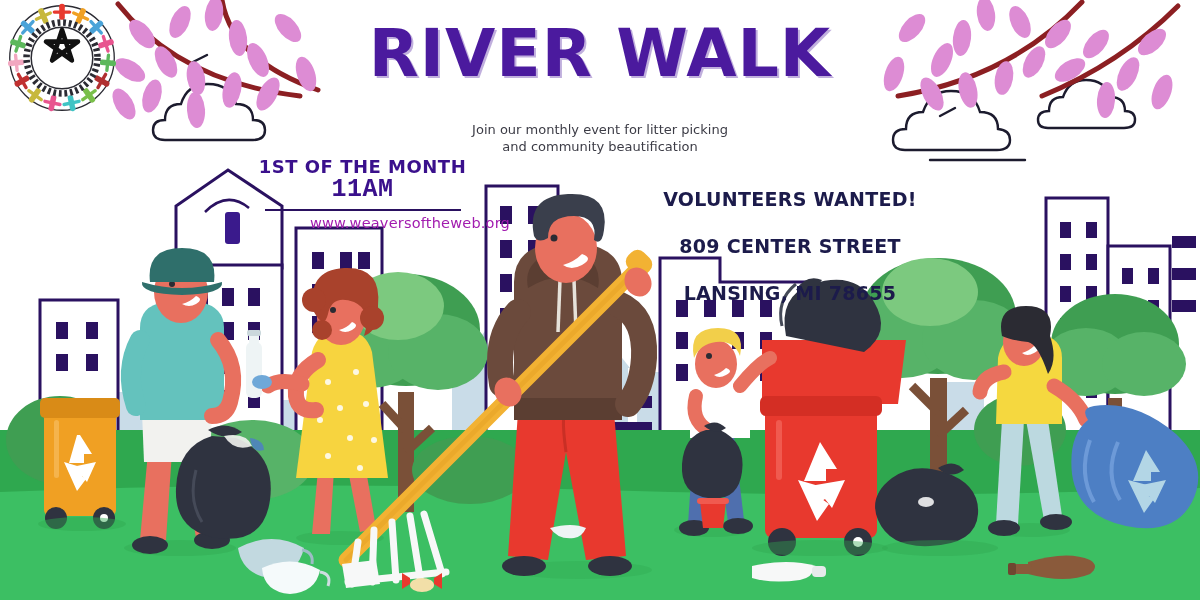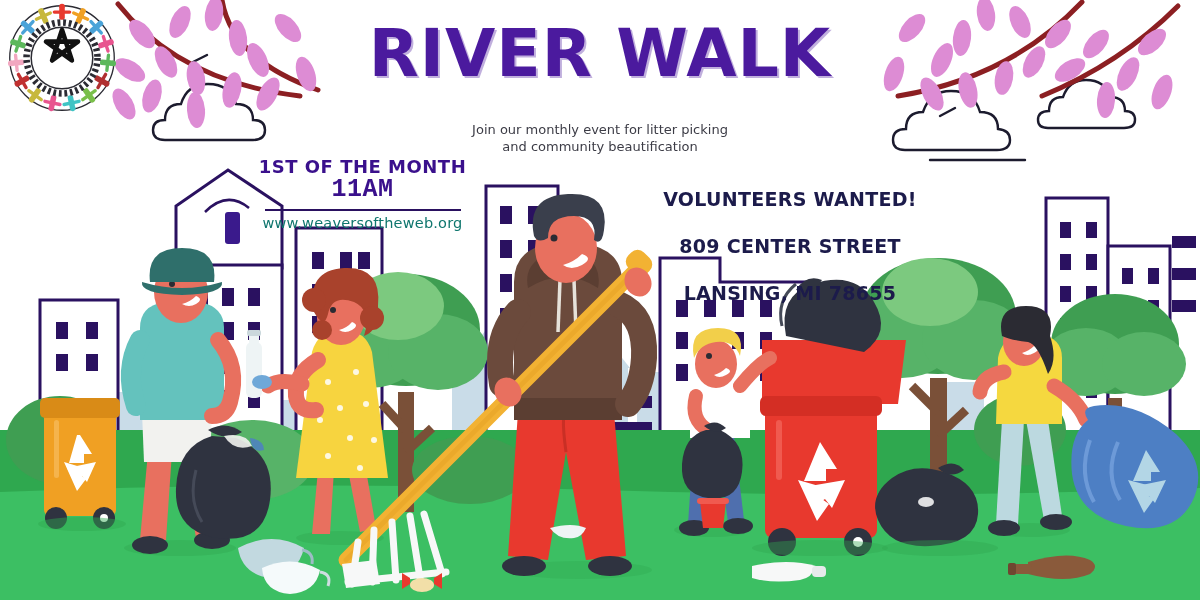--- a/index.html
+++ b/index.html
@@ -21,21 +21,21 @@
   #title-line2{font-size:53px;}
   #subtitle{left:0;top:122px;width:1200px;text-align:center;
     font-size:13px;color:#3c3c46;line-height:1.28;font-family:"DejaVu Sans",sans-serif;}
 
   #when-block{left:215px;top:158px;width:295px;text-align:center;}
   #when-line1{font-family:"DejaVu Sans",sans-serif;font-weight:bold;font-size:18px;
     color:#3a108c;letter-spacing:.5px;line-height:1.05;}
   #when-line2{font-family:Liberation Mono, monospace;font-weight:bold;font-size:25px;
     color:#3a108c;letter-spacing:.5px;line-height:1.05;}
   #when-rule{margin:6px auto 4px auto;width:196px;height:2px;background:#2a1160;}
-  #website{font-size:14.5px;color:#0f766e;font-family:"DejaVu Sans",sans-serif;letter-spacing:.2px;}
+  #website{font-size:14.5px;color:#a21caf;font-family:"DejaVu Sans",sans-serif;letter-spacing:.2px;text-align:right;}
 
   #where-block{left:640px;top:165px;width:300px;text-align:center;}
   #where-block div{font-family:"DejaVu Sans",sans-serif;font-weight:bold;font-size:19px;
     color:#1c1b4b;letter-spacing:.3px;line-height:1.32;margin-top:22px;}
 </style>
 </head>
 <body>
 
 <div id="poster">
 

